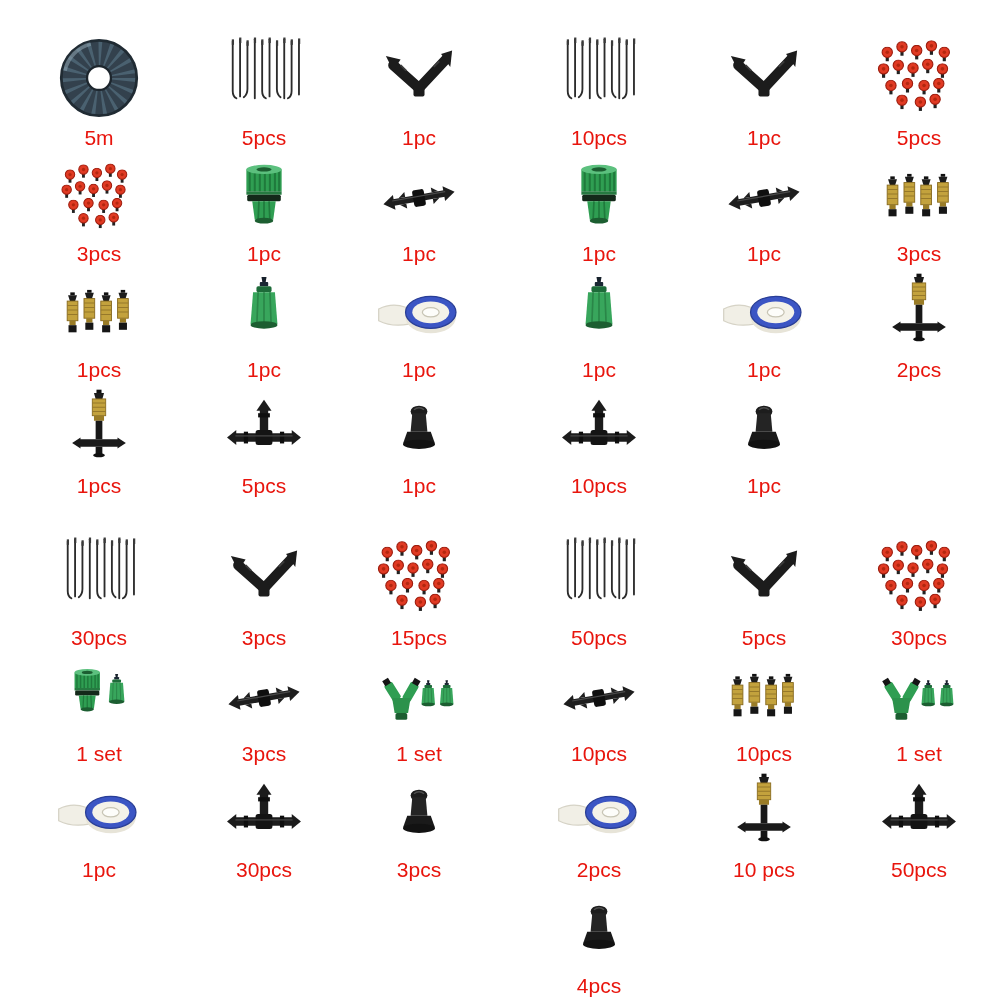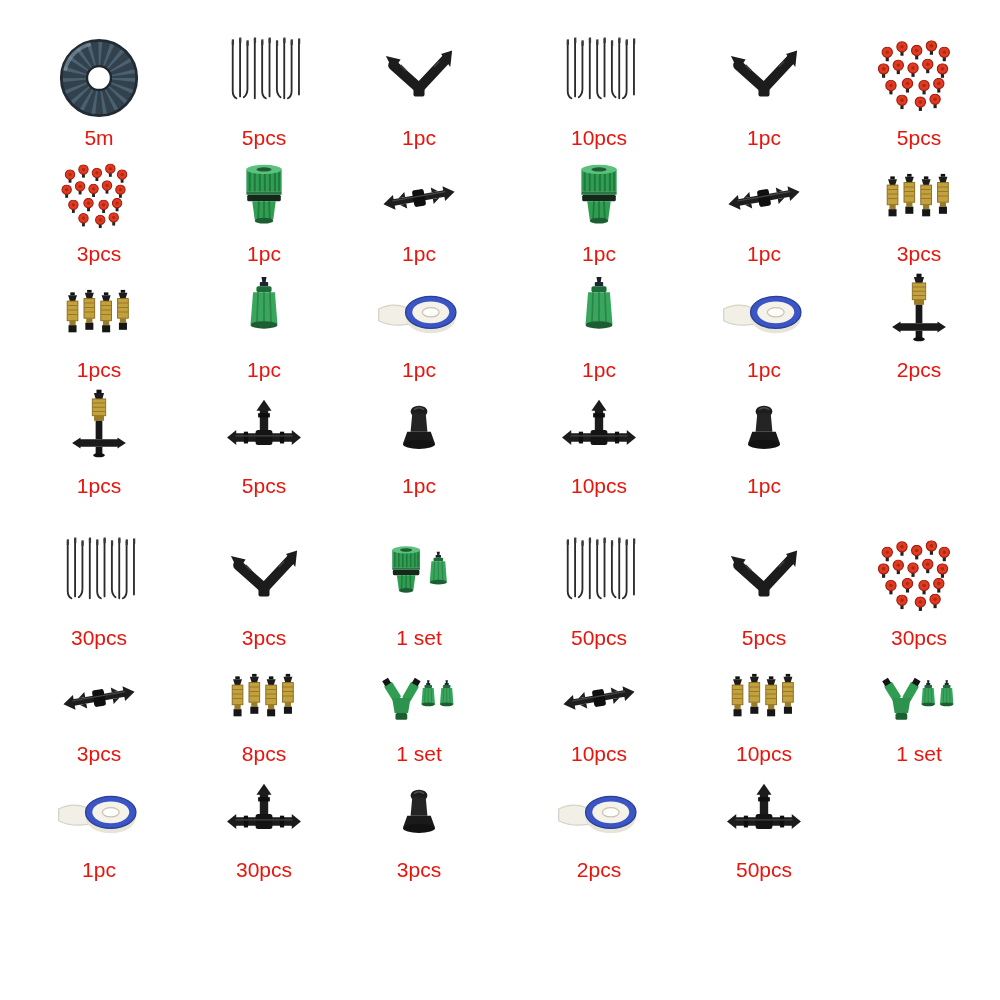--- a/index.html
+++ b/index.html
@@ -408,105 +408,117 @@
         </svg>
         <div class="qty">30pcs</div>
       </div>
       <div class="cell">
         <svg class="icon icon-elbow-connector" viewBox="0 0 100 100">
           <use href="#sym-elbow-connector"></use>
         </svg>
         <div class="qty">3pcs</div>
       </div>
       <div class="cell">
+        <svg class="icon icon-red-drippers" viewBox="0 0 100 100">
+          <use href="#sym-red-drippers"></use>
+        </svg>
+        <div class="qty">15pcs</div>
+      </div>
+      <div class="cell">
         <svg class="icon icon-connector-set" viewBox="0 0 100 100">
           <use href="#sym-connector-set"></use>
         </svg>
         <div class="qty">1 set</div>
       </div>
       <div class="cell">
         <svg class="icon icon-barbed-connector" viewBox="0 0 100 100">
           <use href="#sym-barbed-connector"></use>
         </svg>
         <div class="qty">3pcs</div>
       </div>
       <div class="cell">
+        <svg class="icon icon-y-connector-set" viewBox="0 0 100 100">
+          <use href="#sym-y-connector-set"></use>
+        </svg>
+        <div class="qty">1 set</div>
+      </div>
+      <div class="cell">
+        <svg class="icon icon-teflon-tape" viewBox="0 0 100 100">
+          <use href="#sym-teflon-tape"></use>
+        </svg>
+        <div class="qty">1pc</div>
+      </div>
+      <div class="cell">
+        <svg class="icon icon-tee-connector" viewBox="0 0 100 100">
+          <use href="#sym-tee-connector"></use>
+        </svg>
+        <div class="qty">30pcs</div>
+      </div>
+      <div class="cell">
+        <svg class="icon icon-end-plug" viewBox="0 0 100 100">
+          <use href="#sym-end-plug"></use>
+        </svg>
+        <div class="qty">3pcs</div>
+      </div>
+    </section>
+    <section class="kit">
+      <div class="cell">
+        <svg class="icon icon-drip-stakes" viewBox="0 0 100 100">
+          <use href="#sym-drip-stakes"></use>
+        </svg>
+        <div class="qty">50pcs</div>
+      </div>
+      <div class="cell">
+        <svg class="icon icon-elbow-connector" viewBox="0 0 100 100">
+          <use href="#sym-elbow-connector"></use>
+        </svg>
+        <div class="qty">5pcs</div>
+      </div>
+      <div class="cell">
+        <svg class="icon icon-red-drippers" viewBox="0 0 100 100">
+          <use href="#sym-red-drippers"></use>
+        </svg>
+        <div class="qty">30pcs</div>
+      </div>
+      <div class="cell">
+        <svg class="icon icon-barbed-connector" viewBox="0 0 100 100">
+          <use href="#sym-barbed-connector"></use>
+        </svg>
+        <div class="qty">10pcs</div>
+      </div>
+      <div class="cell">
         <svg class="icon icon-brass-nozzles" viewBox="0 0 100 100">
           <use href="#sym-brass-nozzles"></use>
         </svg>
-        <div class="qty">8pcs</div>
+        <div class="qty">10pcs</div>
       </div>
       <div class="cell">
         <svg class="icon icon-y-connector-set" viewBox="0 0 100 100">
           <use href="#sym-y-connector-set"></use>
         </svg>
         <div class="qty">1 set</div>
       </div>
       <div class="cell">
         <svg class="icon icon-teflon-tape" viewBox="0 0 100 100">
           <use href="#sym-teflon-tape"></use>
         </svg>
-        <div class="qty">1pc</div>
+        <div class="qty">2pcs</div>
+      </div>
+      <div class="cell">
+        <svg class="icon icon-nozzle-tee" viewBox="0 0 100 100">
+          <use href="#sym-nozzle-tee"></use>
+        </svg>
+        <div class="qty">10 pcs</div>
       </div>
       <div class="cell">
         <svg class="icon icon-tee-connector" viewBox="0 0 100 100">
           <use href="#sym-tee-connector"></use>
         </svg>
-        <div class="qty">30pcs</div>
+        <div class="qty">50pcs</div>
       </div>
       <div class="cell">
         <svg class="icon icon-end-plug" viewBox="0 0 100 100">
           <use href="#sym-end-plug"></use>
         </svg>
-        <div class="qty">3pcs</div>
-      </div>
-    </section>
-    <section class="kit">
-      <div class="cell">
-        <svg class="icon icon-drip-stakes" viewBox="0 0 100 100">
-          <use href="#sym-drip-stakes"></use>
-        </svg>
-        <div class="qty">50pcs</div>
-      </div>
-      <div class="cell">
-        <svg class="icon icon-elbow-connector" viewBox="0 0 100 100">
-          <use href="#sym-elbow-connector"></use>
-        </svg>
-        <div class="qty">5pcs</div>
-      </div>
-      <div class="cell">
-        <svg class="icon icon-red-drippers" viewBox="0 0 100 100">
-          <use href="#sym-red-drippers"></use>
-        </svg>
-        <div class="qty">30pcs</div>
-      </div>
-      <div class="cell">
-        <svg class="icon icon-barbed-connector" viewBox="0 0 100 100">
-          <use href="#sym-barbed-connector"></use>
-        </svg>
-        <div class="qty">10pcs</div>
-      </div>
-      <div class="cell">
-        <svg class="icon icon-brass-nozzles" viewBox="0 0 100 100">
-          <use href="#sym-brass-nozzles"></use>
-        </svg>
-        <div class="qty">10pcs</div>
-      </div>
-      <div class="cell">
-        <svg class="icon icon-y-connector-set" viewBox="0 0 100 100">
-          <use href="#sym-y-connector-set"></use>
-        </svg>
-        <div class="qty">1 set</div>
-      </div>
-      <div class="cell">
-        <svg class="icon icon-teflon-tape" viewBox="0 0 100 100">
-          <use href="#sym-teflon-tape"></use>
-        </svg>
-        <div class="qty">2pcs</div>
-      </div>
-      <div class="cell">
-        <svg class="icon icon-tee-connector" viewBox="0 0 100 100">
-          <use href="#sym-tee-connector"></use>
-        </svg>
-        <div class="qty">50pcs</div>
+        <div class="qty">4pcs</div>
       </div>
     </section>
   </div>
 
 </body></html>

